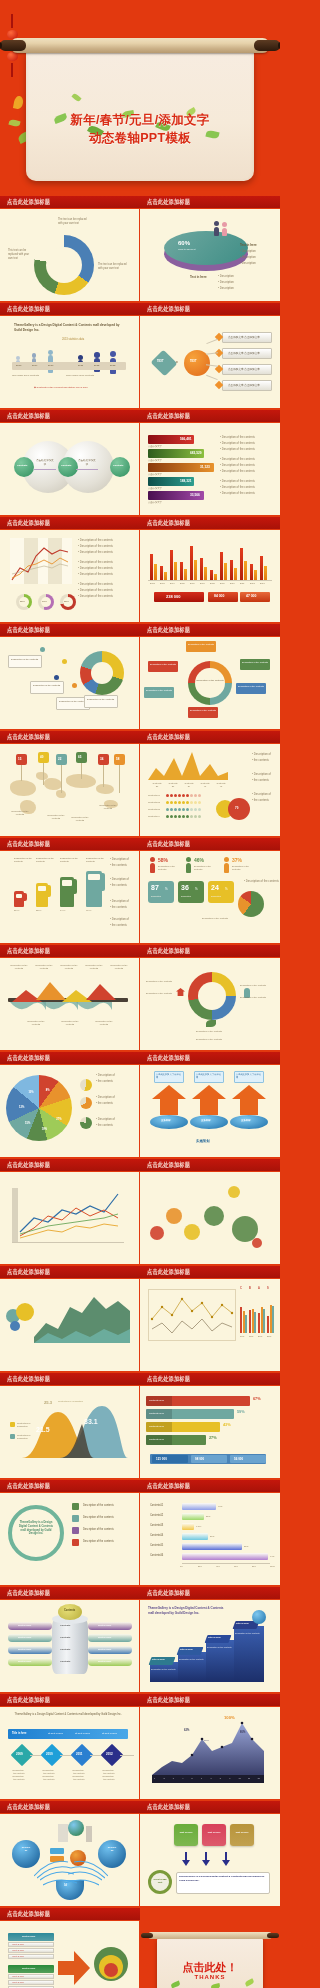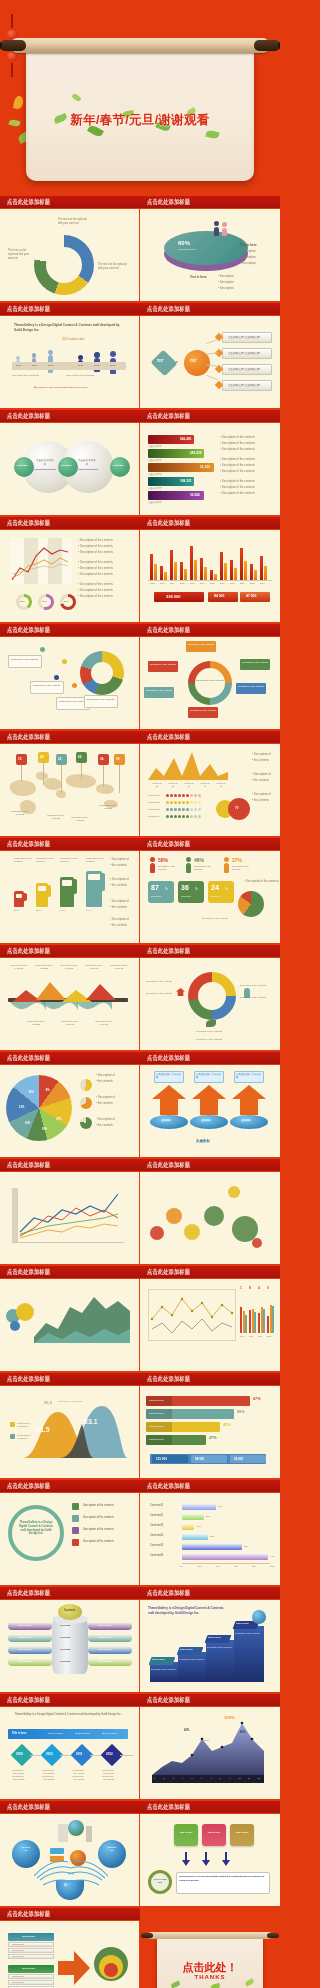--- a/index.html
+++ b/index.html
@@ -100,21 +100,22 @@
     <div class="scroll-wrap">
       <div class="scroll-body">
         <div class="hero-leaf" style="left:28px;top:64px;width:13px;height:7px;background:#7dc242;transform:rotate(-20deg)"></div>
         <div class="hero-leaf" style="left:62px;top:76px;width:15px;height:8px;background:#5da52a;transform:rotate(30deg)"></div>
         <div class="hero-leaf" style="left:96px;top:60px;width:12px;height:6px;background:#8ec63f;transform:rotate(-10deg)"></div>
         <div class="hero-leaf" style="left:130px;top:72px;width:14px;height:7px;background:#6ab32f;transform:rotate(22deg)"></div>
         <div class="hero-leaf" style="left:160px;top:58px;width:10px;height:6px;background:#a6d24f;transform:rotate(-30deg)"></div>
         <div class="hero-leaf" style="left:180px;top:80px;width:13px;height:7px;background:#7dc242;transform:rotate(12deg)"></div>
         <div class="hero-leaf" style="left:46px;top:44px;width:9px;height:5px;background:#9acb4a;transform:rotate(40deg)"></div>
         <div class="hero-title">
-          <span>新年/春节/元旦/谢谢观看</span>
+          <span>新年/春节/元旦/添加文字</span>
+          <span class="l2">动态卷轴PPT模板</span>
         </div>
       </div>
       <div class="scroll-rod"></div>
       <div class="rod-cap l"></div>
       <div class="rod-cap r"></div>
       <div class="rod-tip l"></div>
       <div class="rod-tip r"></div>
     </div>
   </div>
 

